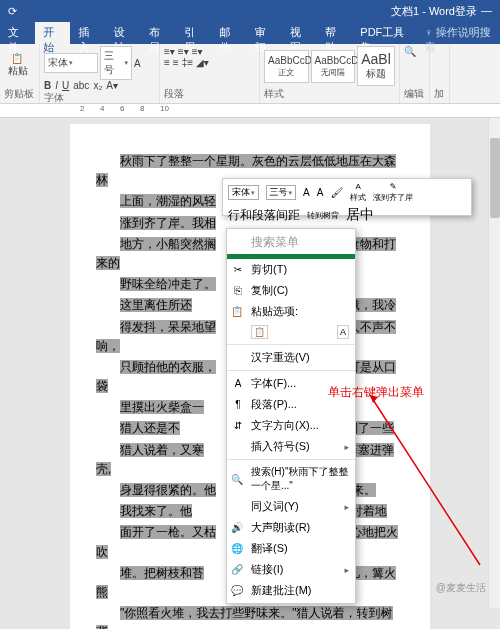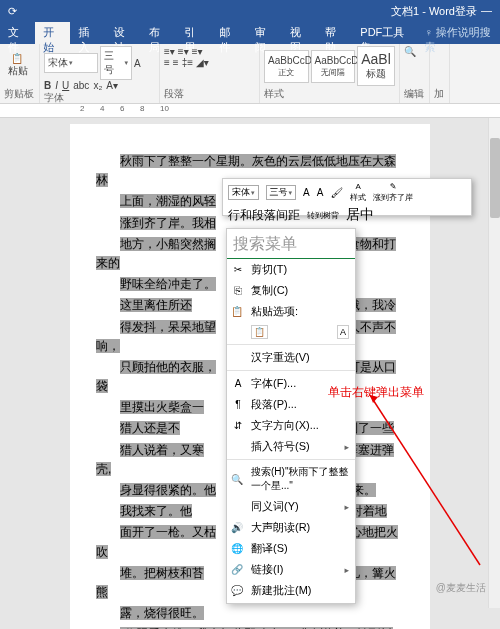--- a/index.html
+++ b/index.html
@@ -20,21 +20,21 @@
 .ruler{height:14px;background:#fff;border-bottom:1px solid #d4d4d4;position:relative;font-size:8px;color:#666;padding-left:70px}
 .ruler span{position:absolute}
 .docarea{background:#e6e6e6;height:511px;overflow:hidden;position:relative;display:flex;justify-content:center}
 .page{background:#fff;width:360px;margin-top:6px;padding:28px 26px;position:relative;font-size:12px;line-height:1.6;color:#000;font-family:SimSun}
 .page p{text-indent:2em;margin-bottom:2px}
 .hl{background:#a6a6a6;color:#000}
 .minitool{position:absolute;top:178px;left:222px;width:250px;height:38px;background:#fff;border:1px solid #ccc;box-shadow:2px 2px 6px rgba(0,0,0,0.3);display:flex;flex-wrap:wrap;padding:2px;gap:1px;font-size:10px;align-items:center;z-index:10}
 .minitool .mi{padding:1px 3px;display:flex;align-items:center;gap:1px}
 .minitool .sel{border:1px solid #aaa;background:#fff;padding:0 3px;font-size:9px}
 .ctxmenu{position:absolute;top:228px;left:226px;width:130px;background:#fff;border:1px solid #ccc;box-shadow:2px 2px 8px rgba(0,0,0,0.3);font-size:11px;z-index:11;padding:2px 0}
-.ctxmenu .srch{padding:3px 6px;border-bottom:1px solid #15803d;color:#999;font-size:16px}
+.ctxmenu .srch{padding:3px 24px;border-bottom:5px solid #15803d;color:#999;font-size:12px}
 .ctxmenu .mi{padding:3px 6px 3px 24px;position:relative;cursor:pointer;display:flex;justify-content:space-between;align-items:center}
 .ctxmenu .mi .ic{position:absolute;left:4px;width:14px;height:14px;display:flex;align-items:center;justify-content:center;font-size:10px}
 .ctxmenu .sep{height:1px;background:#e1e1e1;margin:2px 0}
 .ctxmenu .arr{color:#666;font-size:9px}
 .anno{position:absolute;top:384px;left:328px;color:#e60000;font-size:12px;z-index:20;font-weight:500}
 .arrow{position:absolute;top:395px;left:370px;width:120px;height:180px;z-index:19;pointer-events:none}
 .watermark{position:absolute;bottom:34px;right:14px;font-size:10px;color:#999;z-index:5}
 .dd::after{content:"▾";font-size:7px;margin-left:1px;color:#666}
 .scrollv{position:absolute;right:0;top:118px;width:12px;height:490px;background:#f0f0f0;border-left:1px solid #ddd}
 .scrollv .thumb{background:#c1c1c1;width:10px;margin:1px auto;height:80px;margin-top:20px;border-radius:2px}
@@ -136,21 +136,20 @@
     <p><span class="hl">这里离住所还</span><span style="margin-left:120px" class="hl">里来又饿，我冷</span></p>
     <p><span class="hl">得发抖，呆呆地望</span><span style="margin-left:120px" class="hl">猎人不声不响，</span></p>
     <p><span class="hl">只顾拍他的衣服，</span><span style="margin-left:120px" class="hl">，可是从口袋</span></p>
     <p><span class="hl">里摸出火柴盒一</span></p>
     <p><span class="hl">猎人还是不</span><span style="margin-left:130px" class="hl">缝里找到了一些</span></p>
     <p><span class="hl">猎人说着，又寒</span><span style="margin-left:130px" class="hl">苔藓塞进弹壳,</span></p>
     <p><span class="hl">身显得很紧的。他</span><span style="margin-left:100px" class="hl">和树皮来。</span></p>
     <p><span class="hl">我找来了。他</span><span style="margin-left:130px" class="hl">[?]脸.对着地</span></p>
     <p><span class="hl">面开了一枪。又枯</span><span style="margin-left:110px" class="hl">他小心地把火吹</span></p>
     <p><span class="hl">堆。把树枝和苔</span><span style="margin-left:120px" class="hl">一会儿，篝火熊</span></p>
-    <p><span class="hl">露，烧得很旺。</span></p>
     <p><span class="hl">"你照看火堆，我去打些野味来。"猎人说着，转到树背</span></p>
 
   </div>
 </div>
 
 <div class="minitool">
   <div class="mi">
       <span class="sel dd">宋体</span>
     </div>
   <div class="mi">

